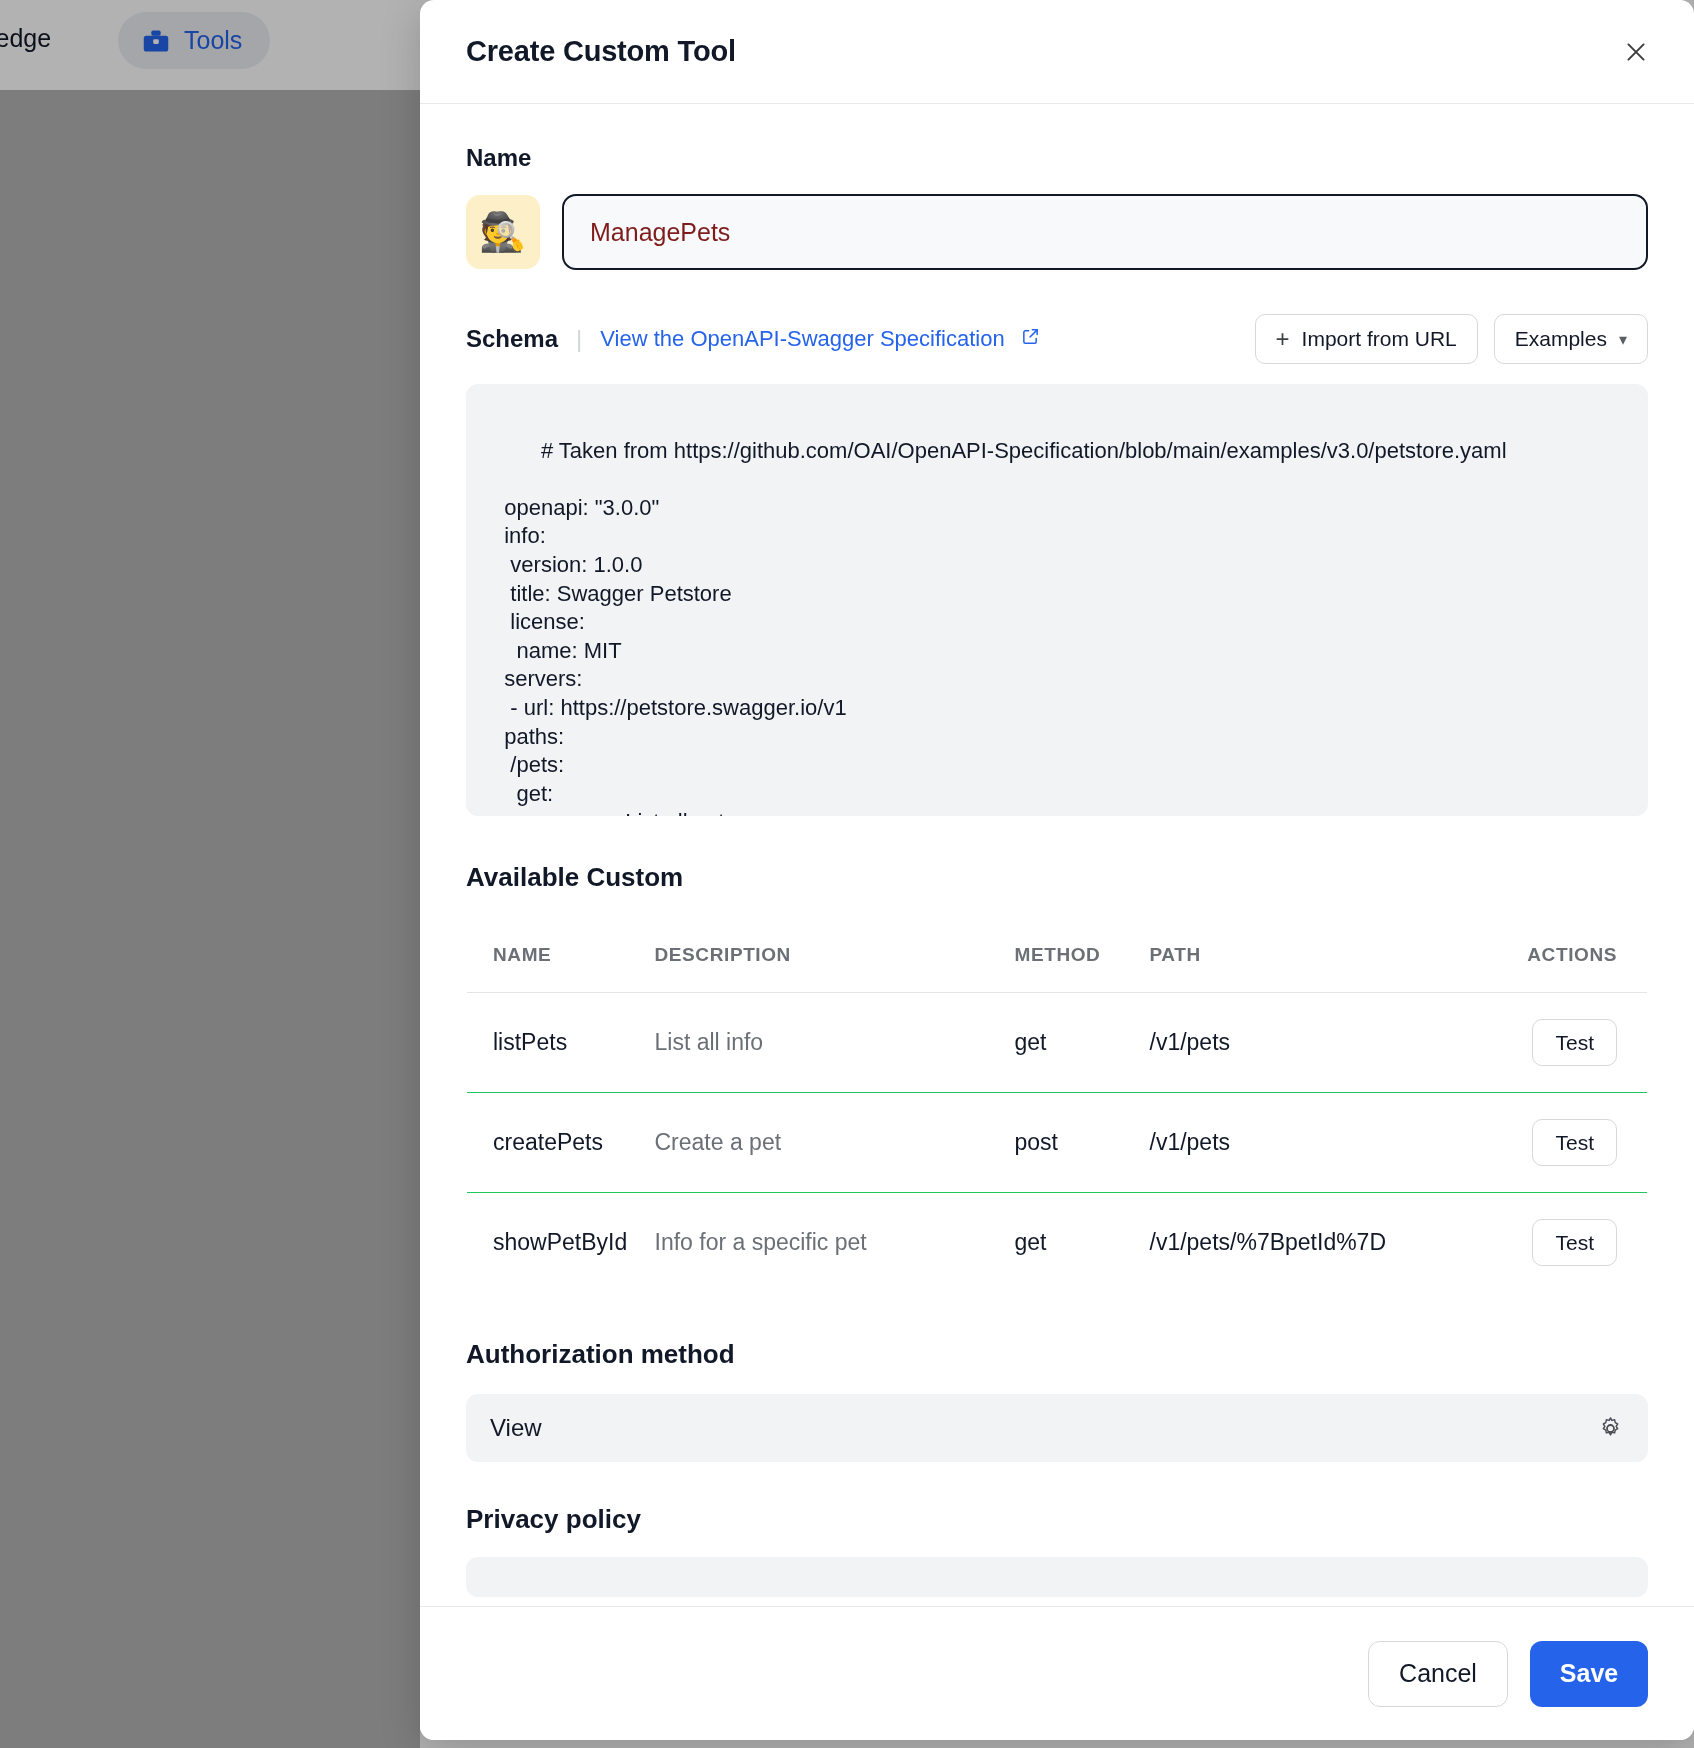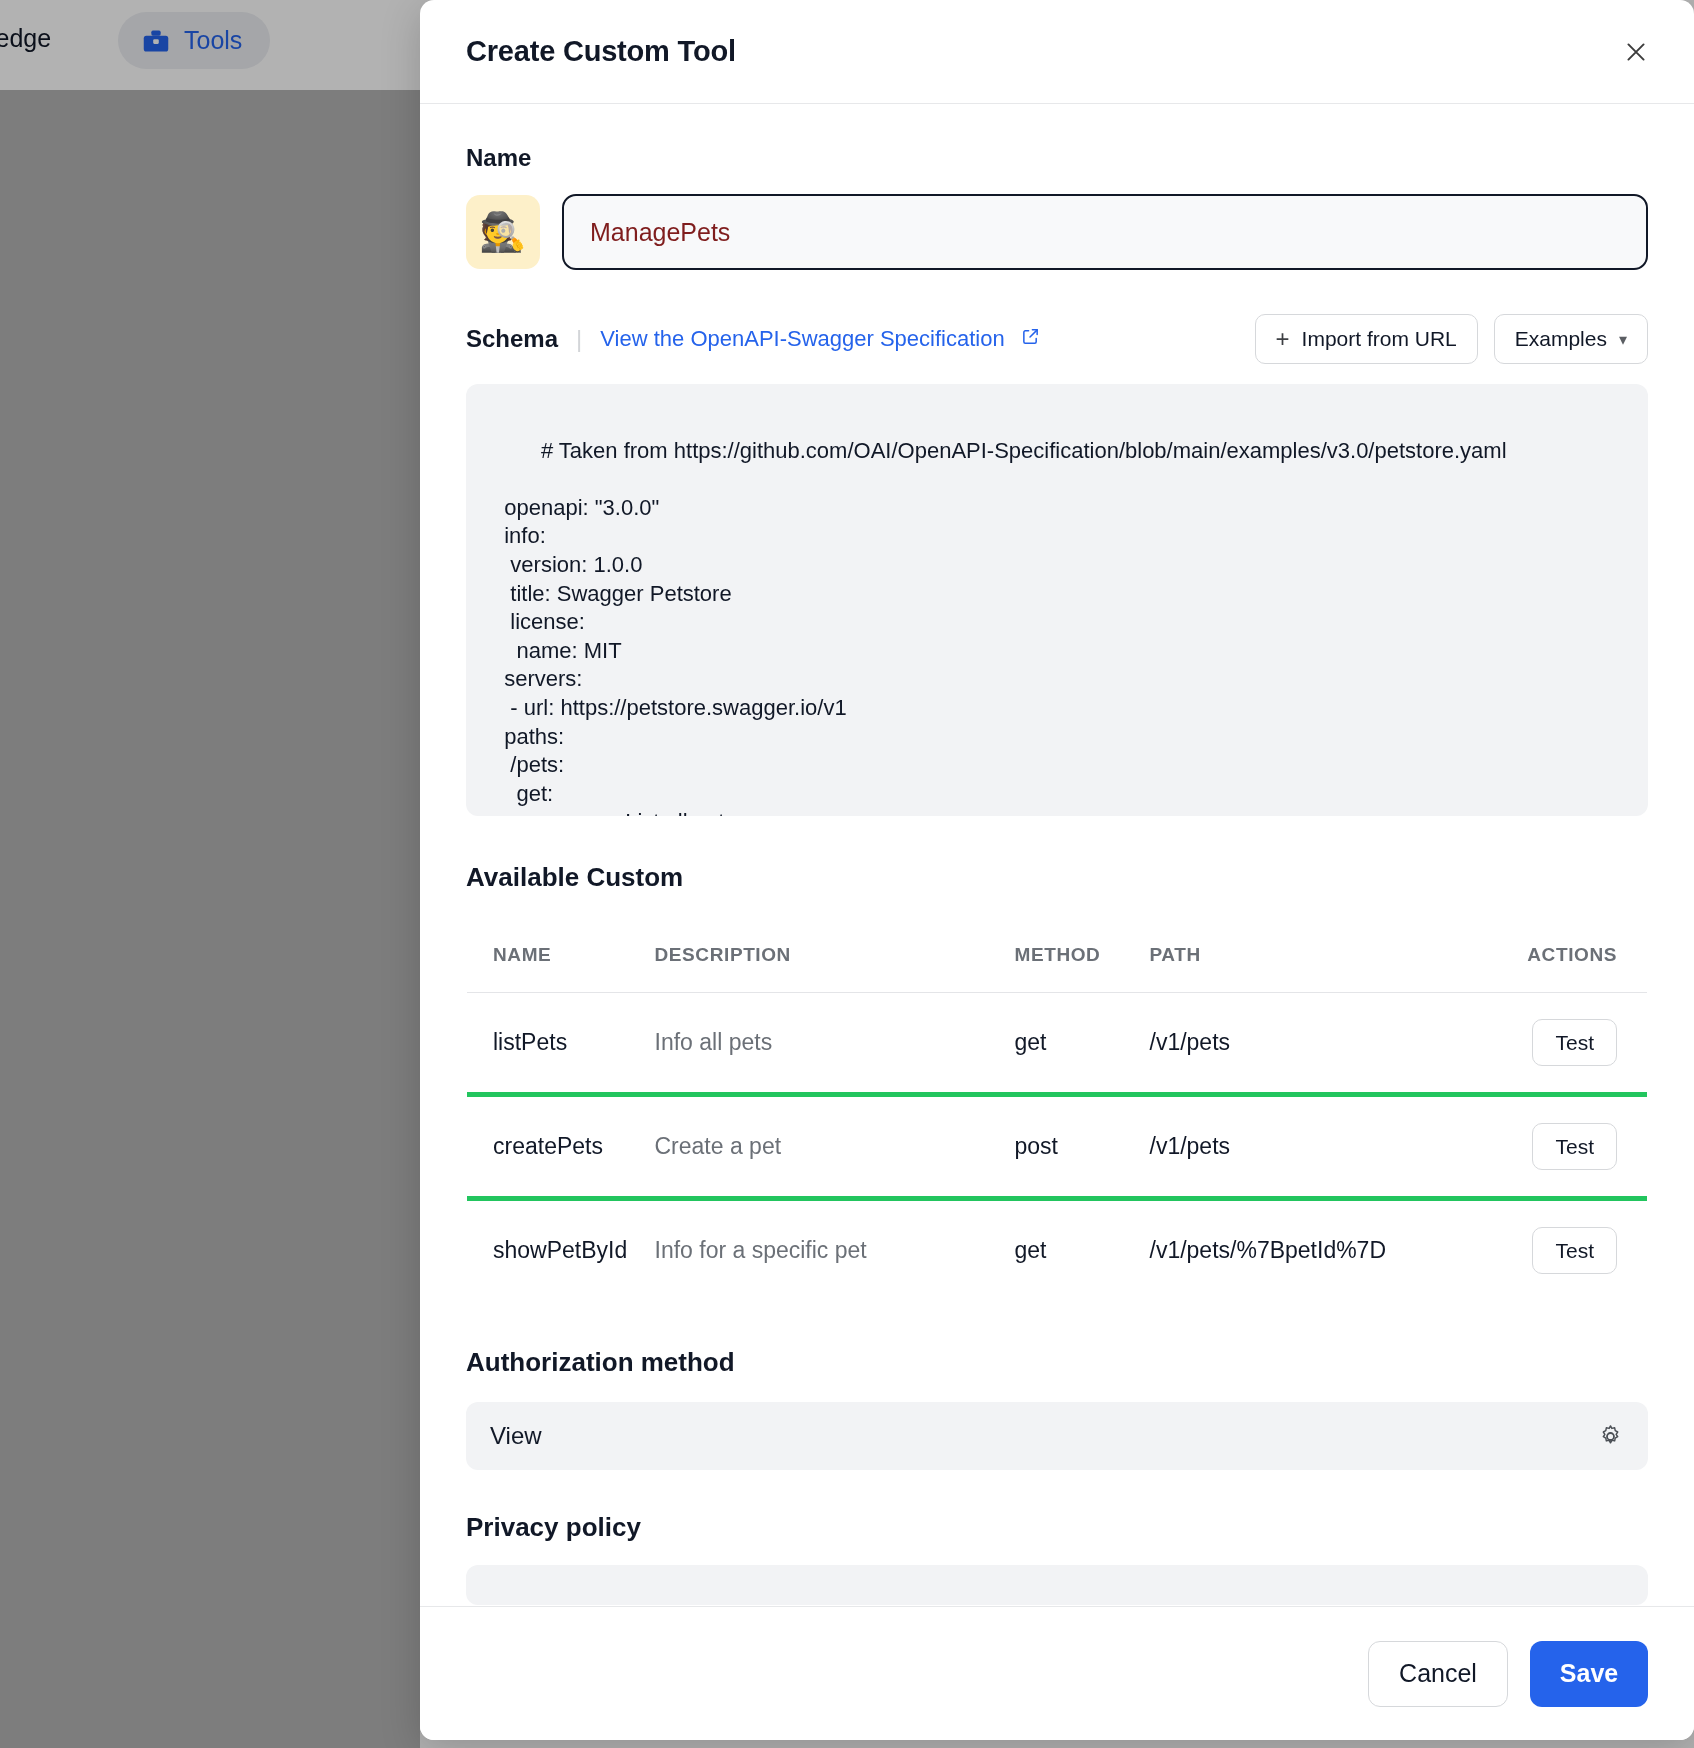--- a/index.html
+++ b/index.html
@@ -172,21 +172,21 @@
     font-size: 19px; font-weight: 600;
     letter-spacing: 0.6px;
     color: #6b7077;
     padding: 26px 0 26px 0;
     background: #ffffff;
     border-bottom: 1px solid #e4e5e8;
   }
   .tools-table td {
     font-size: 23px; color: #111827;
     padding: 26px 0;
-    border-bottom: 5px solid #22c55e;
+    border-bottom: 1px solid #22c55e;
     background: #ffffff;
     vertical-align: middle;
   }
   .tools-table tr:last-child td { border-bottom: none; }
   .col-name   { width: 188px; padding-left: 26px !important; }
   .col-desc   { width: 360px; }
   .col-method { width: 135px; }
   .col-path   { width: 290px; }
   .col-act    { text-align: right; padding-right: 30px !important; }
   .tools-table td.col-name { padding-left: 26px; }
@@ -341,21 +341,21 @@
             <th class="col-name">NAME</th>
             <th class="col-desc">DESCRIPTION</th>
             <th class="col-method">METHOD</th>
             <th class="col-path">PATH</th>
             <th class="col-act">ACTIONS</th>
           </tr>
         </thead>
         <tbody>
           <tr>
             <td class="col-name">listPets</td>
-            <td class="col-desc">Info all pets</td>
+            <td class="col-desc">List all info</td>
             <td class="col-method">get</td>
             <td class="col-path">/v1/pets</td>
             <td class="col-act">
               <button class="test-btn">Test</button>
             </td>
           </tr>
           <tr>
             <td class="col-name">createPets</td>
             <td class="col-desc">Create a pet</td>
             <td class="col-method">post</td>

